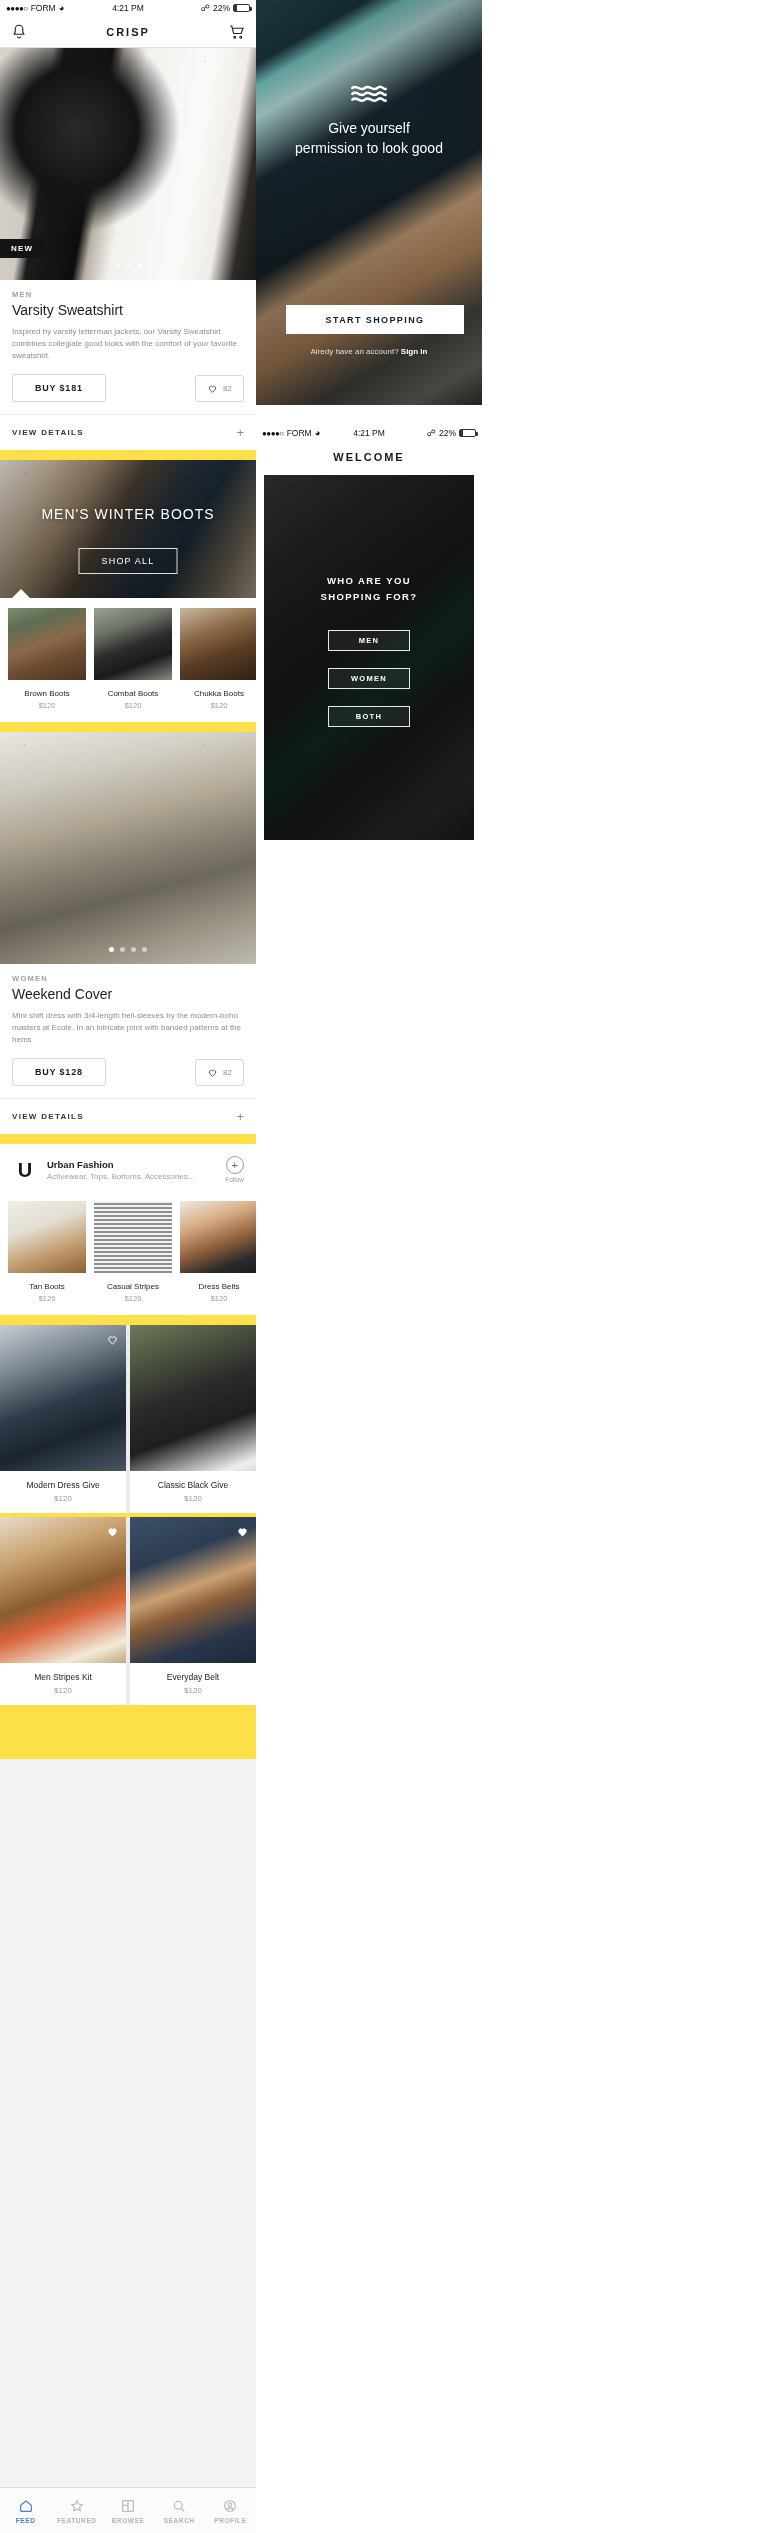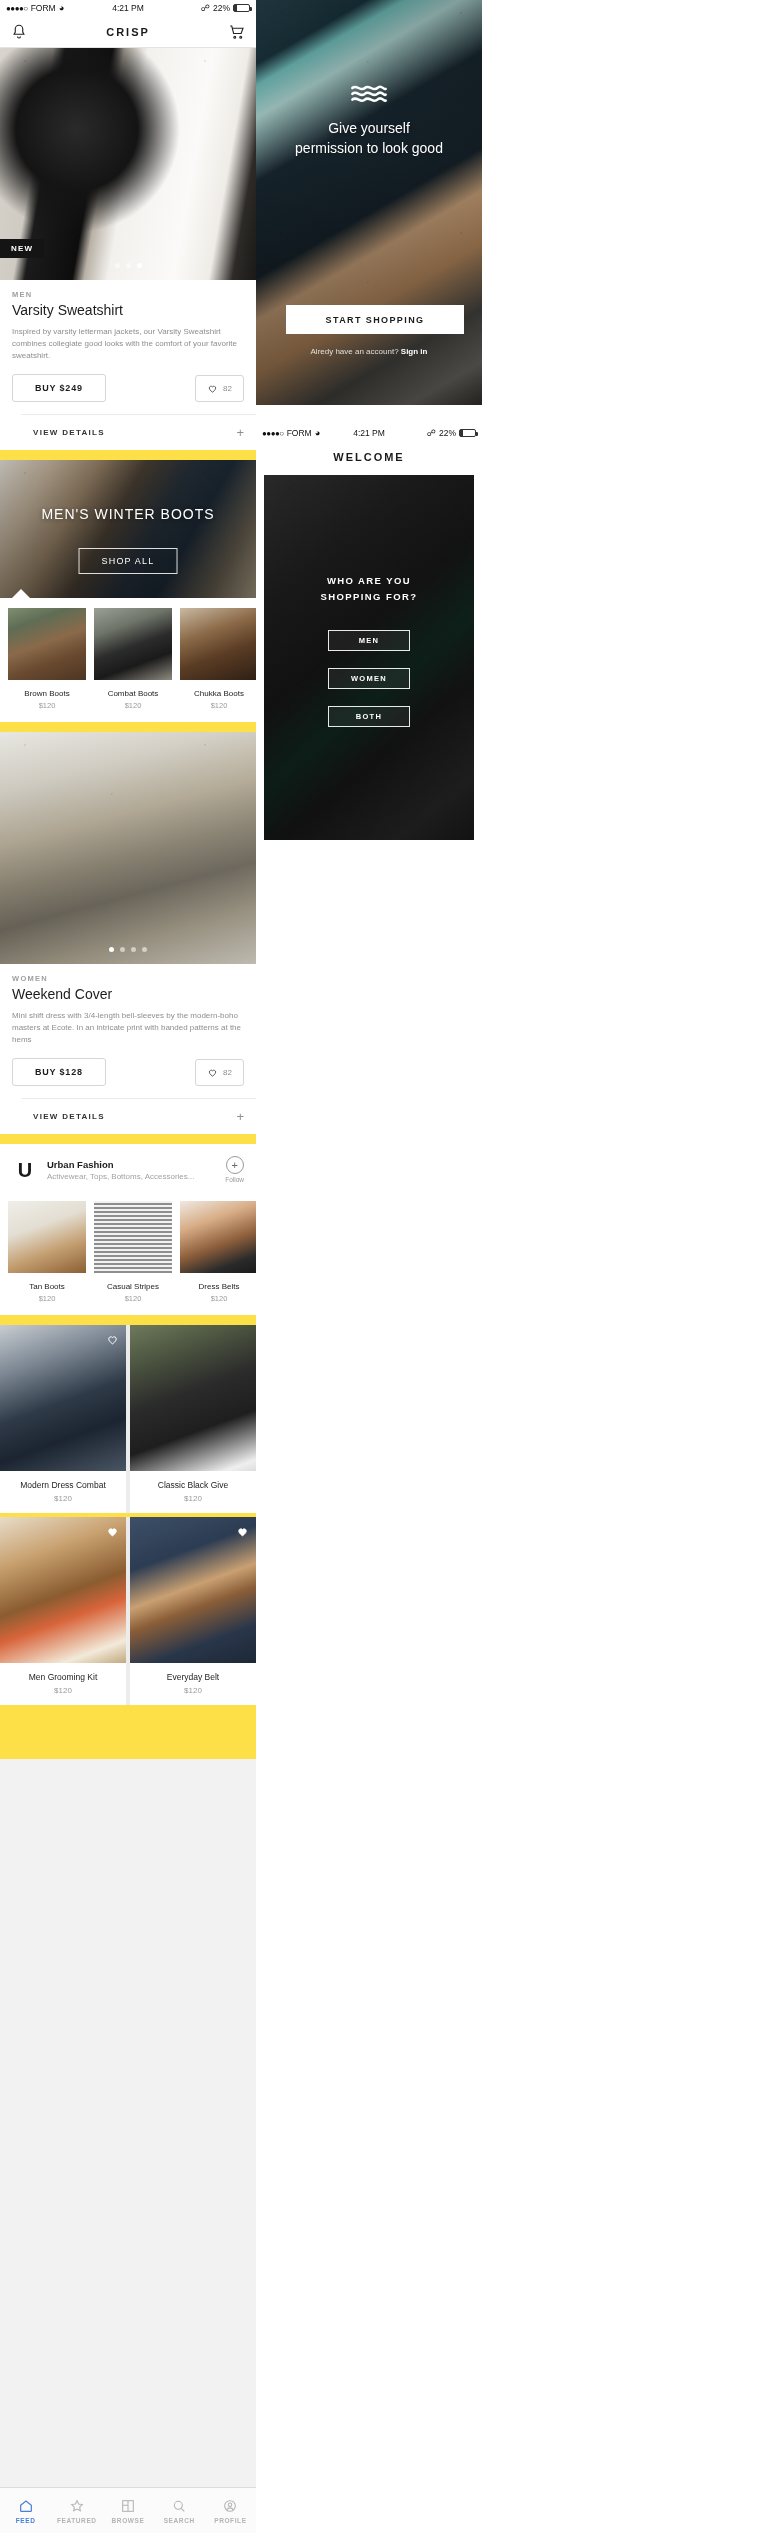--- a/index.html
+++ b/index.html
@@ -86,21 +86,21 @@
   }
   .btn-like {
     border:1px solid #d6d6d6; background:#fff; border-radius:3px;
     display:flex; align-items:center; gap:5px; padding:7px 11px; cursor:pointer;
   }
   .btn-like svg { width:11px; height:11px; }
   .btn-like span { font-size:8px; color:#8e8e8e; }
 
   .viewdetails {
     border-top:1px solid #ececec; display:flex; align-items:center;
-    justify-content:space-between; padding:11px 12px; cursor:pointer;margin-left:21px;
+    justify-content:space-between; padding:11px 12px; cursor:pointer;
   }
   .viewdetails .vd-label { font-size:8px; letter-spacing:1.3px; font-weight:700; color:#333; }
   .viewdetails .vd-plus { font-size:13px; color:#8e8e8e; line-height:1; }
 
   
   .banner { position:relative; width:100%; height:138px; overflow:hidden; }
   .banner .bn-title {
     position:absolute; left:0; right:0; top:46px; text-align:center;
     color:#fff; font-size:14px; letter-spacing:1px; font-weight:400;
     text-shadow:0 1px 4px rgba(0,0,0,.45);
@@ -289,21 +289,21 @@
         <div class="dots">
           <span></span><span></span><span class="on"></span>
         </div>
       </div>
       <div class="card-body">
         <div class="eyebrow">MEN</div>
         <div class="prod-title">Varsity Sweatshirt</div>
         <div class="prod-desc">Inspired by varsity letterman jackets, our Varsity Sweatshirt combines collegiate good looks with the comfort of your favorite sweatshirt.</div>
       </div>
       <div class="actions">
-        <button class="btn-buy">BUY $249</button>
+        <button class="btn-buy">BUY $181</button>
         <div class="btn-like">
           <svg viewBox="0 0 24 24" fill="none" stroke="#333" stroke-width="1.7">
             <path d="M12 20s-7-4.5-7-9a4 4 0 0 1 7-2.6A4 4 0 0 1 19 11c0 4.5-7 9-7 9z"></path>
           </svg>
           <span>82</span>
         </div>
       </div>
       <div class="viewdetails">
         <span class="vd-label">VIEW DETAILS</span>
         <span class="vd-plus">+</span>
@@ -411,21 +411,21 @@
     <div class="grid2">
       <div class="gcell">
         <div class="gimg">
           <div class="ph ph-socks"></div>
           <div class="heart-ov">
             <svg viewBox="0 0 24 24" fill="none" stroke="#fff" stroke-width="1.8">
               <path d="M12 20s-7-4.5-7-9a4 4 0 0 1 7-2.6A4 4 0 0 1 19 11c0 4.5-7 9-7 9z"></path>
             </svg>
           </div>
         </div>
-        <div class="g-name">Modern Dress Combat</div>
+        <div class="g-name">Modern Dress Give</div>
         <div class="g-price">$120</div>
       </div>
       <div class="gcell">
         <div class="gimg">
           <div class="ph ph-pants"></div>
         </div>
         <div class="g-name">Classic Black Give</div>
         <div class="g-price">$120</div>
       </div>
     </div>
@@ -433,21 +433,21 @@
     <div class="grid2" style="margin-top:4px;">
       <div class="gcell">
         <div class="gimg">
           <div class="ph ph-groom"></div>
           <div class="heart-ov">
             <svg viewBox="0 0 24 24" fill="#fff" stroke="#fff" stroke-width="1.5">
               <path d="M12 20s-7-4.5-7-9a4 4 0 0 1 7-2.6A4 4 0 0 1 19 11c0 4.5-7 9-7 9z"></path>
             </svg>
           </div>
         </div>
-        <div class="g-name">Men Grooming Kit</div>
+        <div class="g-name">Men Stripes Kit</div>
         <div class="g-price">$120</div>
       </div>
       <div class="gcell">
         <div class="gimg">
           <div class="ph ph-belt2"></div>
           <div class="heart-ov">
             <svg viewBox="0 0 24 24" fill="#fff" stroke="#fff" stroke-width="1.5">
               <path d="M12 20s-7-4.5-7-9a4 4 0 0 1 7-2.6A4 4 0 0 1 19 11c0 4.5-7 9-7 9z"></path>
             </svg>
           </div>

